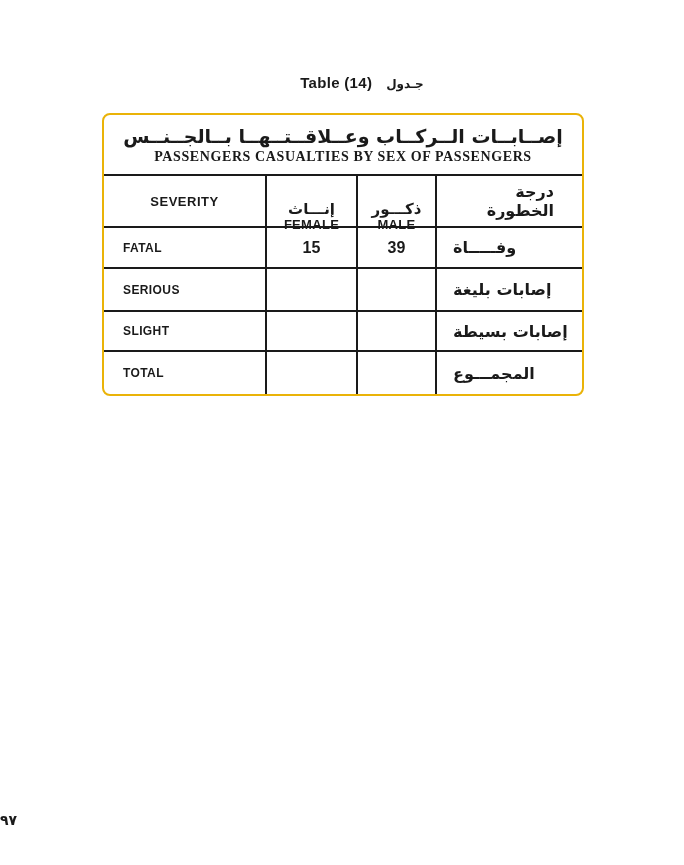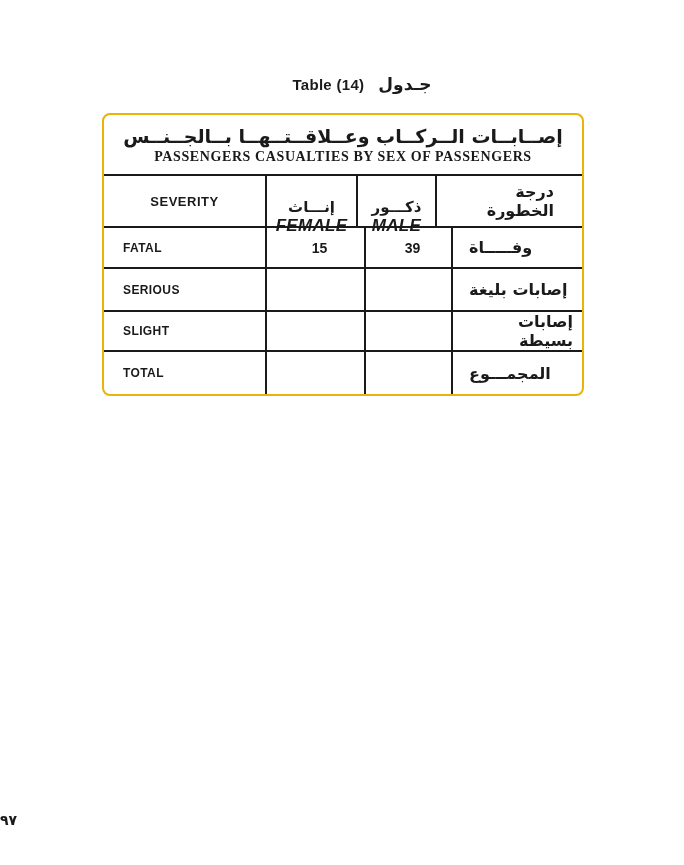--- a/index.html
+++ b/index.html
@@ -13,21 +13,21 @@
   }
   .ar { font-family: "DejaVu Sans", sans-serif; }
 
   
   .title-row {
     position: absolute; top: 74px; left: 0; width: 100%;
     display: flex; justify-content: center; align-items: baseline; gap: 14px;
     transform: translateX(20px);
   }
   .title-en { font-weight: bold; font-size: 15px; letter-spacing: 0.3px; }
-  .title-ar { font-weight: bold; font-size: 17px; }
+  .title-ar { font-weight: bold; font-size: 12px; }
 
   
   .table-box {
     position: absolute; left: 102px; top: 113px;
     width: 482px; height: 283px;
     border: 2px solid #eab308;
     border-radius: 8px;
     overflow: hidden;
     background: #fff;
     display: flex; flex-direction: column;
@@ -62,26 +62,26 @@
   .row-slight  { height: 40px; flex: 0 0 40px; }
   .row-total   { height: 44px; flex: 1 1 auto; }
 
   .cell.center { justify-content: center; text-align: center; }
   .cell.left   { justify-content: flex-start; padding-left: 19px; }
   .cell.right  { justify-content: flex-end; padding-right: 9px; direction: rtl; }
 
   .colhead-en { font-size: 13px; font-weight: bold; letter-spacing: 0.5px; }
   .stack { display: flex; flex-direction: column; align-items: center; line-height: 1.15; }
   .stack .ar-lbl { font-size: 15px; font-weight: bold; margin-top: 32px; }
-  .stack .en-lbl { font-size: 17px; font-weight: bold; letter-spacing: 0.3px; font-style: italic; }
+  .stack .en-lbl { font-size: 13px; font-weight: bold; letter-spacing: 0.3px; }
   .colhead-ar { font-size: 16px; font-weight: bold; }
   .cell.right.colhead-pos { padding-right: 28px; }
 
   .rowlabel { font-size: 12px; font-weight: bold; letter-spacing: 0.4px; }
-  .num { font-size: 14px; font-weight: 600; margin-left: 8px; }
+  .num { font-size: 16px; font-weight: 600; }
   .arlabel { font-size: 16px; font-weight: bold; }
   .cell.fatal-ar { padding-right: 26px; }
 
   
   .page-number {
     position: absolute; top: 812px; left: 0; width: 100%;
     text-align: left;
     font-size: 14px; font-weight: bold;
   }
 </style>

